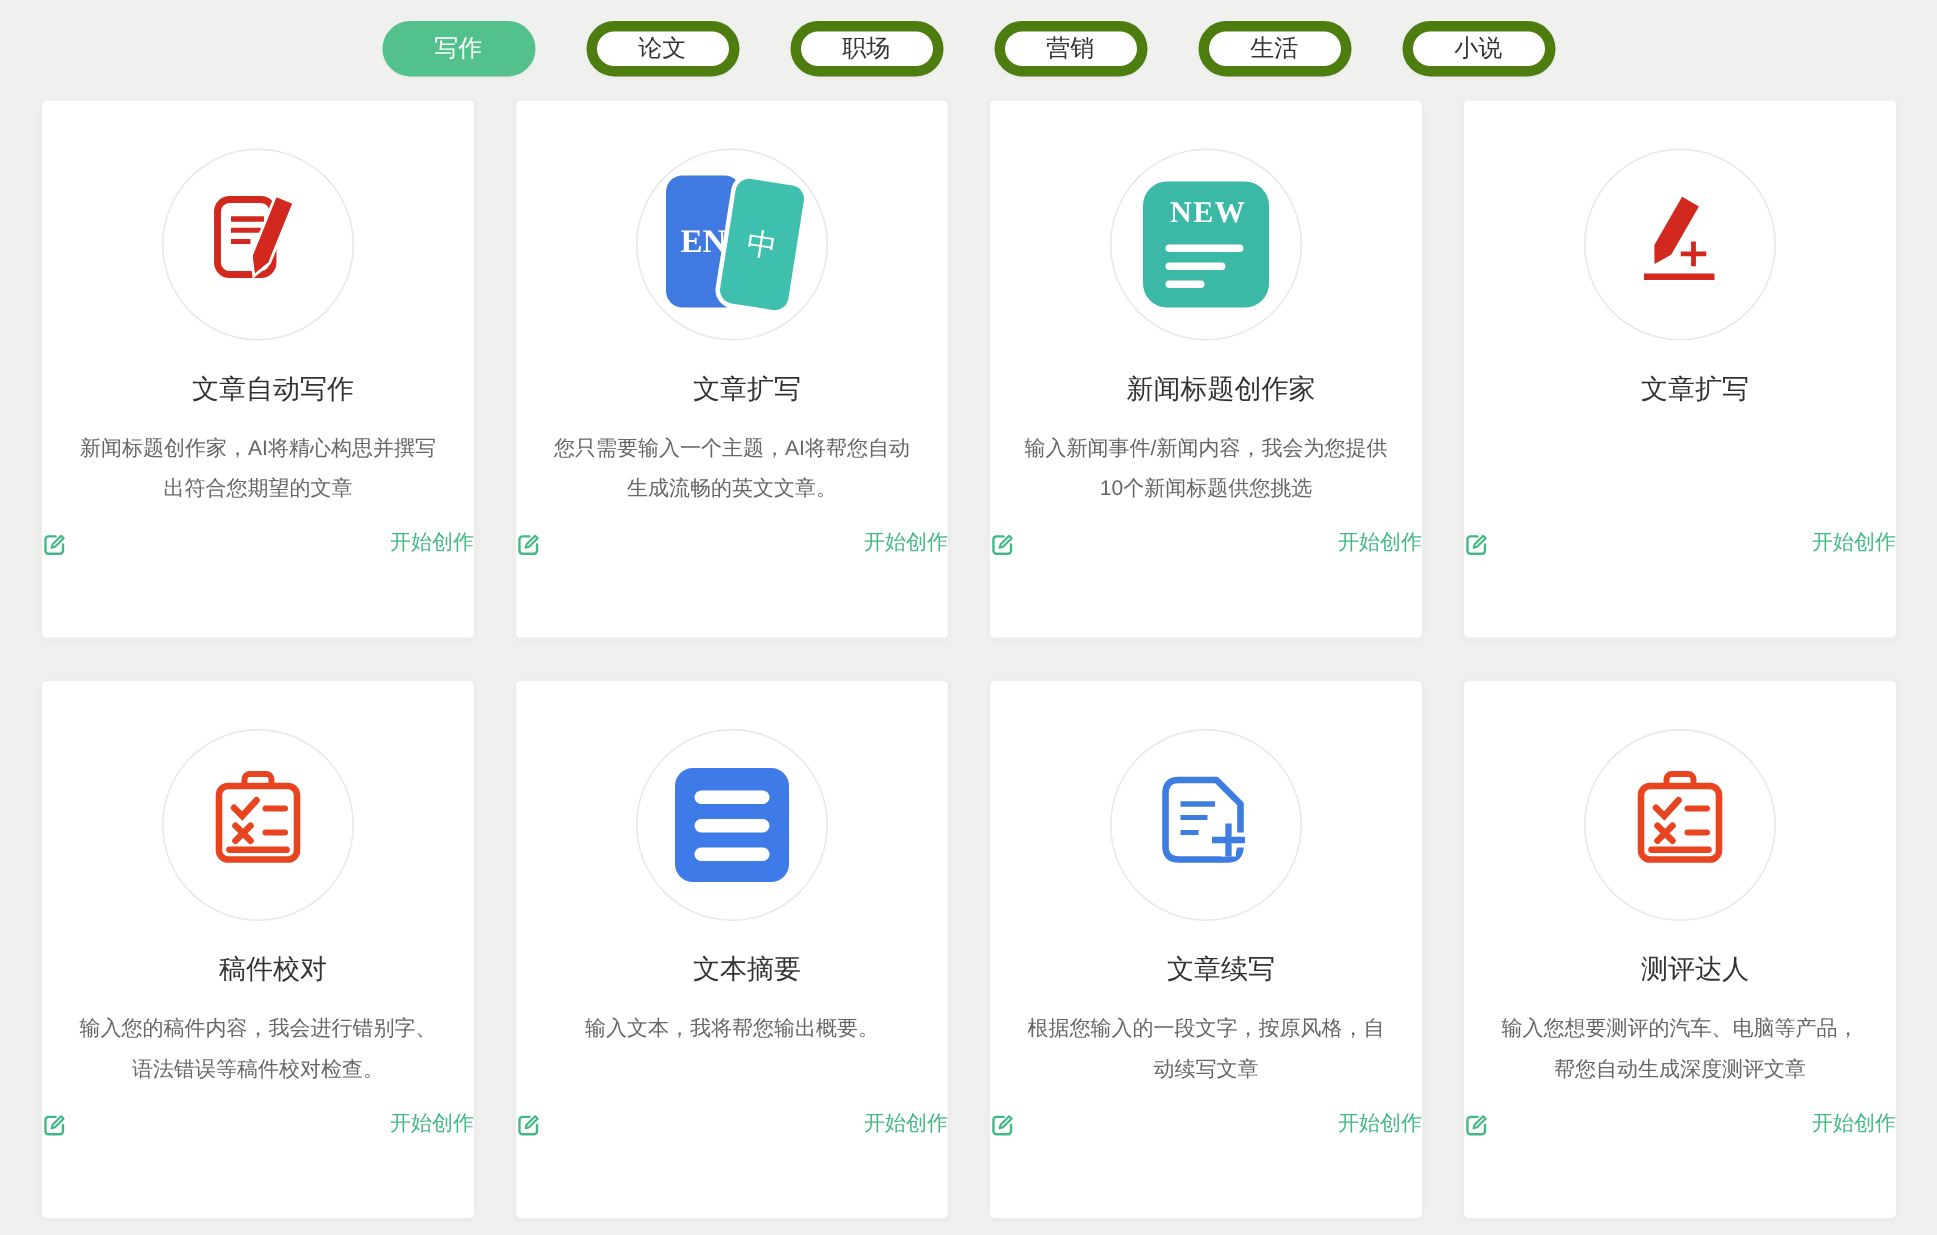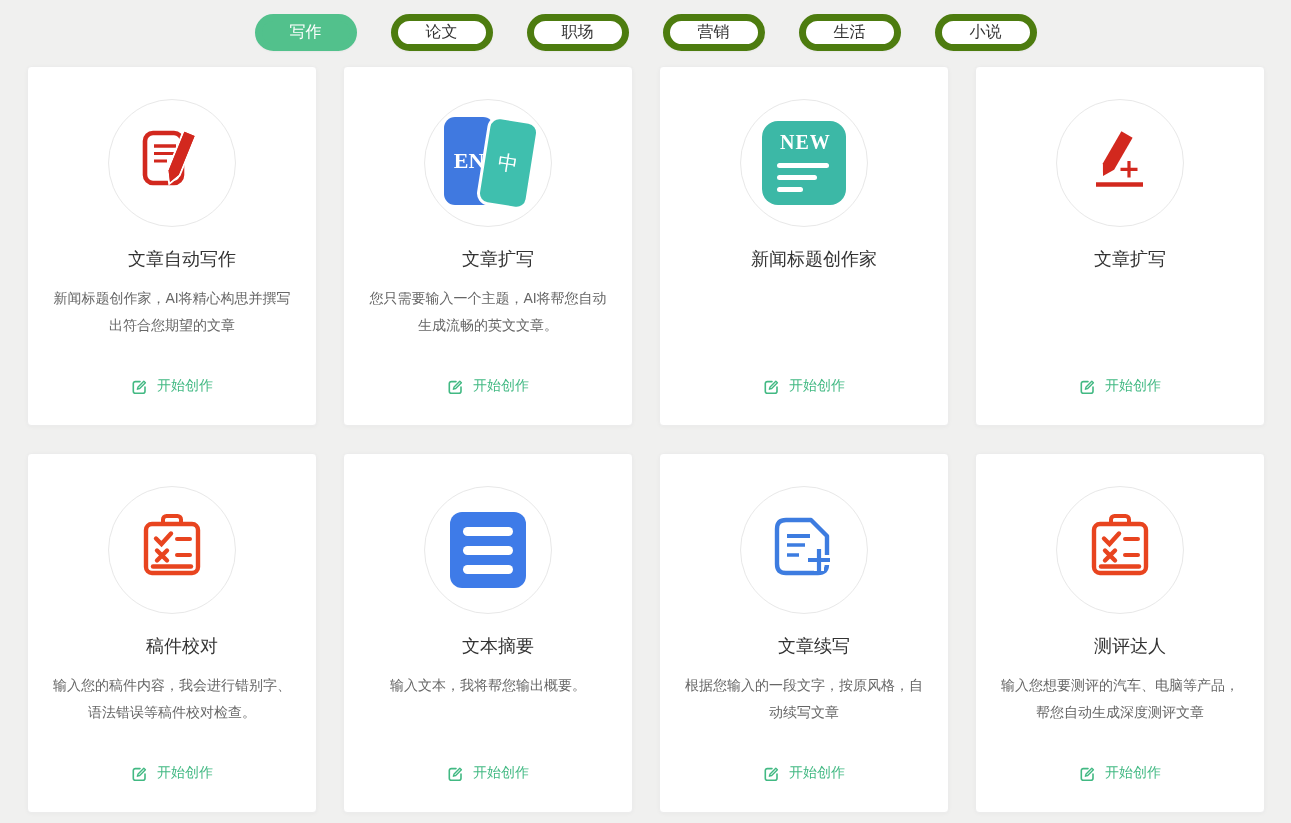--- a/index.html
+++ b/index.html
@@ -50,22 +50,22 @@
   }
   .card-title {
     margin-top:20px; text-align:center;
     font-size:18px; color:#333;padding-left:20px;
   }
   .card-desc {
     margin:14px 20px 0; text-align:center;
     font-size:14px; color:#666; line-height:27px;
   }
   .start-link {
-    position:absolute; left:0; right:0; bottom:30px;
-    display:flex; align-items:center; justify-content:center; gap:9px;
+    position:absolute; left:0; right:0; bottom:54px;
+    display:flex; align-items:center; justify-content:space-between; gap:9px;
     color: var(--accent, #42b983); font-size:14px; cursor:pointer;
   }
   .start-link svg { display:block; }
   
   .tr-wrap { position:relative; width:104px; height:100px; }
   .tr-left {
     position:absolute; left:8px; top:4px; width:50px; height:88px; border-radius:11px;
     display:flex; align-items:center; justify-content:center;
     color:#fff; font-family:"Liberation Serif", serif; font-weight:bold; font-size:22px;
   }
@@ -154,20 +154,21 @@
       <div class="news-badge">NEW</div>
       <div class="news-lines">
         <div style="width:52px"></div>
         <div style="width:40px"></div>
         <div style="width:26px"></div>
       </div>
     </div>
         </div>
     </div>
     <div class="card-title">新闻标题创作家</div>
+    <div class="card-desc">输入新闻事件/新闻内容，我会为您提供10个新闻标题供您挑选</div>
     <div class="start-link">
 
   <svg width="17" height="17" viewBox="0 0 17 17">
     <path d="M14,9 v4.2 a2,2 0 0 1 -2,2 H4.3 a2,2 0 0 1 -2,-2 V5.6 a2,2 0 0 1 2,-2 H9" fill="none" stroke="currentColor" stroke-width="1.6" stroke-linecap="round"></path>
     <path d="M6.4,11.2 L7.1,8.9 L12.8,3.2 L14.4,4.8 L8.7,10.5 Z" fill="none" stroke="currentColor" stroke-width="1.4" stroke-linejoin="round"></path>
   </svg>
       <span>开始创作</span>
     </div>
     </div>
     <div class="card">

